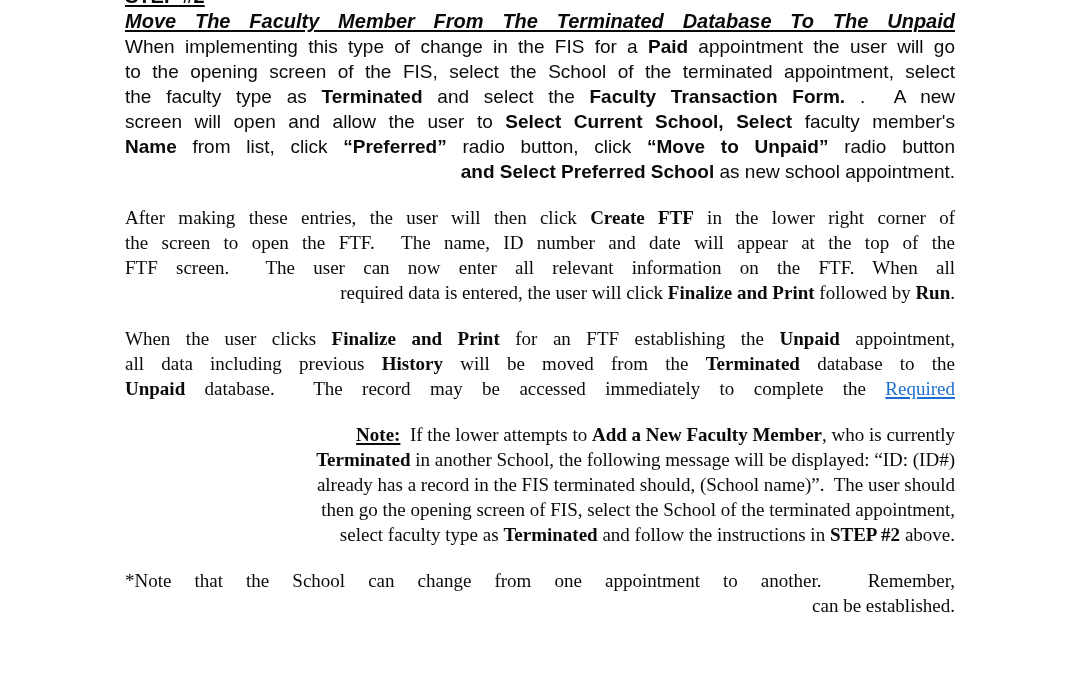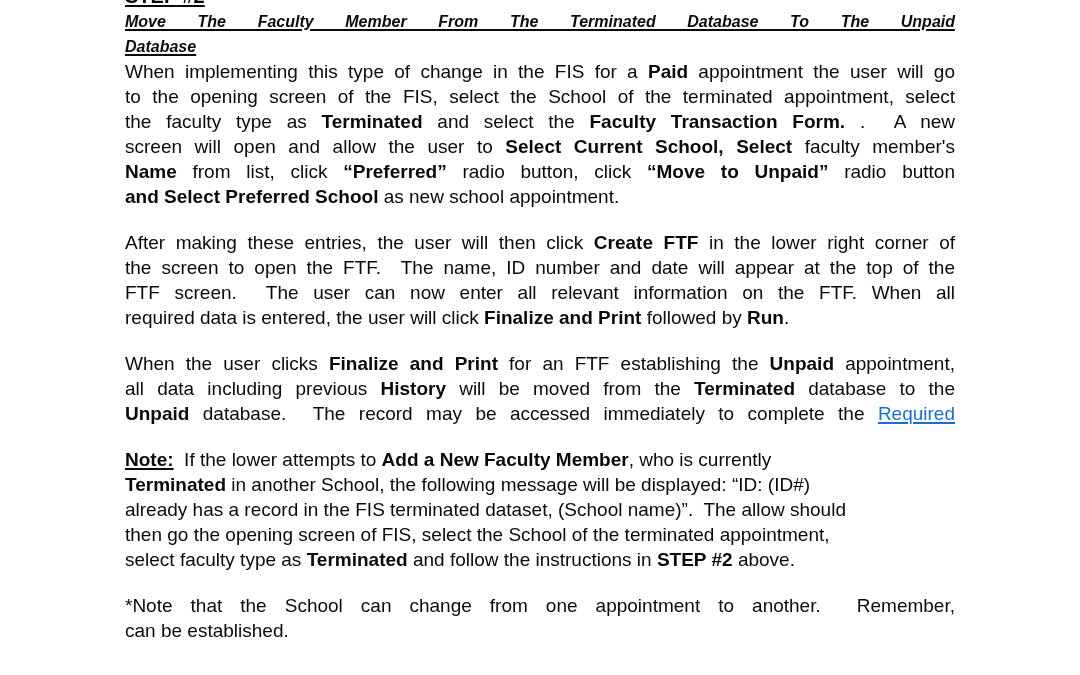--- a/index.html
+++ b/index.html
@@ -15,30 +15,31 @@
     color: #0a0a0a;
   }
   .doc {
     padding: 0 125px;
     width: 830px;
   }
   .block { margin: 0; }
   .step-block { margin-top: -16px; }
   .step-block .line { font-size: 20px; line-height: 25px; font-weight: 700; }
   .title-block .line {
-    font-size: 16px;
+    font-size: 20px;
     line-height: 25px;
     font-weight: 700;
     font-style: italic;
   }
   .para .line {
     font-size: 19px;
     line-height: 25px;
+    text-align: right;
   }
-  .doc > .para + .para { margin-top: 21px; }
+  .doc > .para + .para { margin-top: 21px; font-family: Liberation Serif, serif; }
   .line { text-align: left; white-space: pre-wrap; }
   .line.stretch {
     text-align: justify;
     text-align-last: justify;
     text-justify: inter-word;
   }
   .seg.b { font-weight: 700; }
   .seg.i { font-style: italic; }
   .seg.u {
     text-decoration: underline;
@@ -56,21 +57,20 @@
 </style>
 </head>
 <body style="background: rgb(255, 255, 255); color: rgb(10, 10, 10);">
 
 <div class="doc">
     <div class="block step-block">
       <div class="line"><span class="seg b u">STEP #2</span></div>
     </div>
     <div class="block title-block">
       <div class="line stretch"><span class="seg b i u">Move The Faculty Member From The Terminated Database To The Unpaid</span></div>
-      <div class="line"><span class="seg b i u">Database</span></div>
     </div>
     <div class="block para">
       <div class="line stretch"><span class="seg">When implementing this type of change in the FIS for a </span><span class="seg b">Paid</span><span class="seg"> appointment the user will go</span></div>
       <div class="line stretch"><span class="seg">to the opening screen of the FIS, select the School of the terminated appointment, select</span></div>
       <div class="line stretch"><span class="seg">the faculty type as </span><span class="seg b">Terminated</span><span class="seg"> and select the </span><span class="seg b">Faculty Transaction Form.</span><span class="seg"> .  A new</span></div>
       <div class="line stretch"><span class="seg">screen will open and allow the user to </span><span class="seg b">Select Current School, Select</span><span class="seg"> faculty member's</span></div>
       <div class="line stretch"><span class="seg b">Name</span><span class="seg"> from list, click </span><span class="seg b">“Preferred”</span><span class="seg"> radio button, click </span><span class="seg b">“Move to Unpaid”</span><span class="seg"> radio button</span></div>
       <div class="line"><span class="seg b">and Select Preferred School</span><span class="seg"> as new school appointment.</span></div>
     </div>
     <div class="block para">
@@ -80,21 +80,21 @@
       <div class="line"><span class="seg">required data is entered, the user will click </span><span class="seg b">Finalize and Print</span><span class="seg"> followed by </span><span class="seg b">Run</span><span class="seg">.</span></div>
     </div>
     <div class="block para">
       <div class="line stretch"><span class="seg">When the user clicks </span><span class="seg b">Finalize and Print</span><span class="seg"> for an FTF establishing the </span><span class="seg b">Unpaid</span><span class="seg"> appointment,</span></div>
       <div class="line stretch"><span class="seg">all data including previous </span><span class="seg b">History</span><span class="seg"> will be moved from the </span><span class="seg b">Terminated</span><span class="seg"> database to the</span></div>
       <div class="line stretch"><span class="seg b">Unpaid</span><span class="seg"> database.  The record may be accessed immediately to complete the </span><a class="seg link">Required</a></div>
     </div>
     <div class="block para">
       <div class="line"><span class="seg b u">Note:</span><span class="seg">  If the lower attempts to </span><span class="seg b">Add a New Faculty Member</span><span class="seg">, who is currently</span></div>
       <div class="line"><span class="seg b">Terminated</span><span class="seg"> in another School, the following message will be displayed: “ID: (ID#)</span></div>
-      <div class="line"><span class="seg">already has a record in the FIS terminated dataset, (School name)”.  The allow should</span></div>
+      <div class="line"><span class="seg">already has a record in the FIS terminated should, (School name)”.  The user should</span></div>
       <div class="line"><span class="seg">then go the opening screen of FIS, select the School of the terminated appointment,</span></div>
       <div class="line"><span class="seg">select faculty type as </span><span class="seg b">Terminated</span><span class="seg"> and follow the instructions in </span><span class="seg b">STEP #2</span><span class="seg"> above.</span></div>
     </div>
     <div class="block para">
       <div class="line stretch"><span class="seg">*Note that the School can change from one appointment to another.  Remember,</span></div>
       <div class="line"><span class="seg">can be established.</span></div>
     </div>
   </div>
 
 </body></html>

